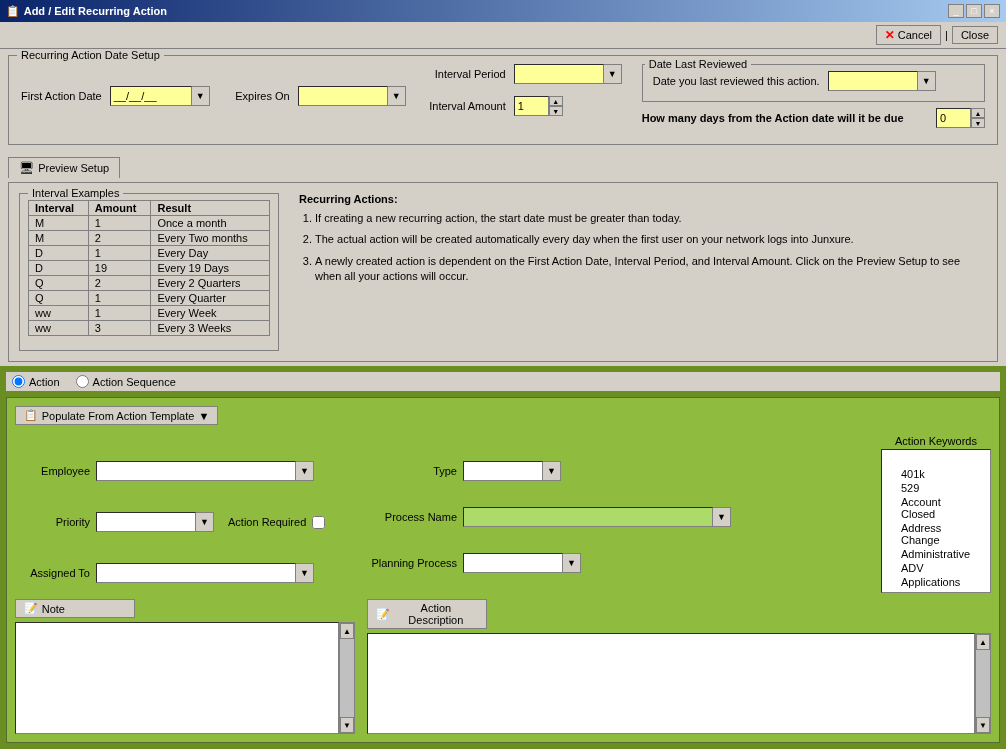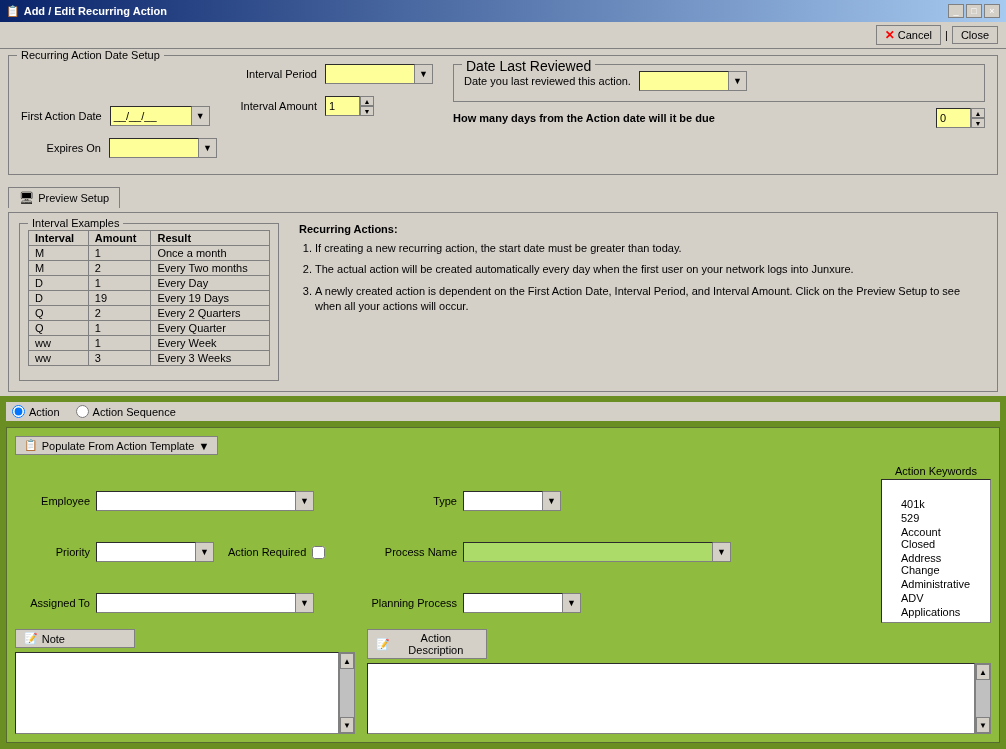--- a/index.html
+++ b/index.html
@@ -176,24 +176,24 @@
     .date-reviewed-group {
       border: 1px solid #808080;
       padding: 6px 10px 8px 10px;
       position: relative;
       background: #d4d0c8;
       flex: 1;
     }
     .date-reviewed-legend {
       position: absolute;
       top: -7px;
-      left: 8px;
+      left: 2px;
       background: #d4d0c8;
       padding: 0 4px;
-      font-size: 14px;
+      font-size: 11px;
     }
 
     
     .tab-area {
       margin: 8px 8px 4px 8px;
     }
     .tab-btn {
       display: inline-flex;
       align-items: center;
       gap: 4px;
@@ -324,21 +324,20 @@
     }
     .left-fields {
       display: flex;
       flex-direction: column;
       gap: 5px;
       width: 340px;
     }
     .center-fields {
       display: flex;
       flex-direction: column;
-      gap: 5px;
       flex: 1;
     }
     .right-keywords {
       width: 110px;
     }
 
     .field-row {
       display: flex;
       align-items: center;
       gap: 6px;
@@ -479,21 +478,21 @@
       <span>Close</span>
     </button>
   </div>
 
   <div class="top-section">
     <div class="recurring-group">
       <span class="group-legend">Recurring Action Date Setup</span>
 
       <div style="display:flex; gap:20px;">
 
-        <div style="display:flex; flex-direction:column; gap:6px;margin-top:42px;">
+        <div style="display:flex; flex-direction:row; gap:0;">
           <div class="form-row">
             <span class="field-label">First Action Date</span>
             <div class="date-input-with-btn">
               <div class="date-input">
                 <span>__/__/__</span>
               </div>
               <div class="dropdown-btn">▼</div>
             </div>
           </div>
           <div class="form-row">

